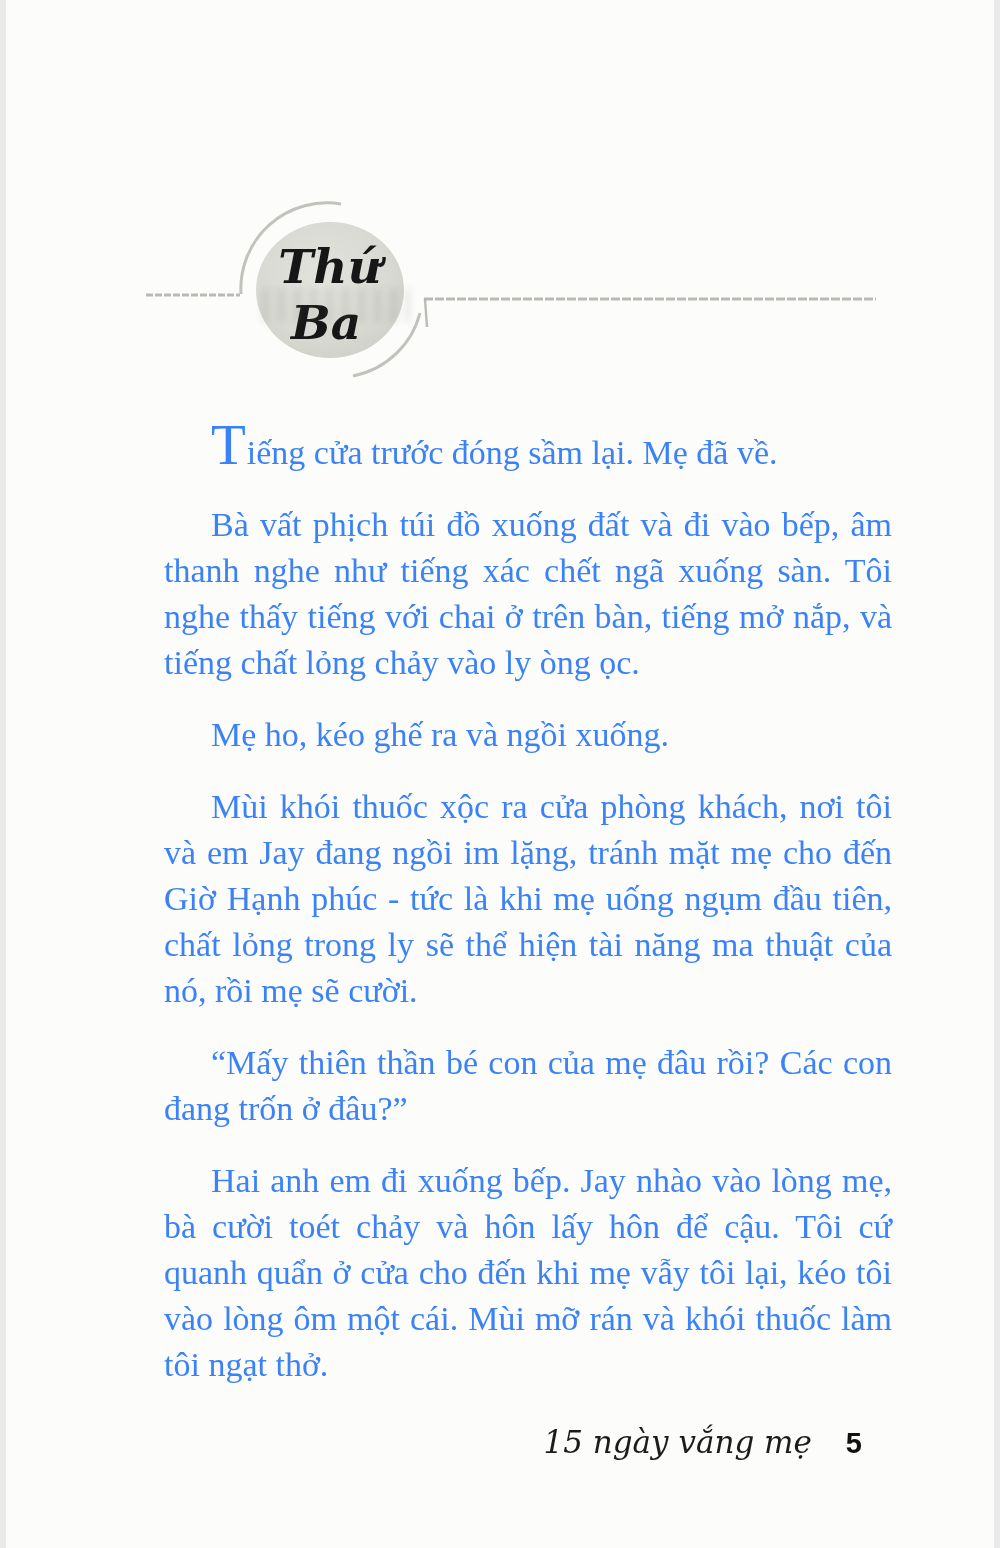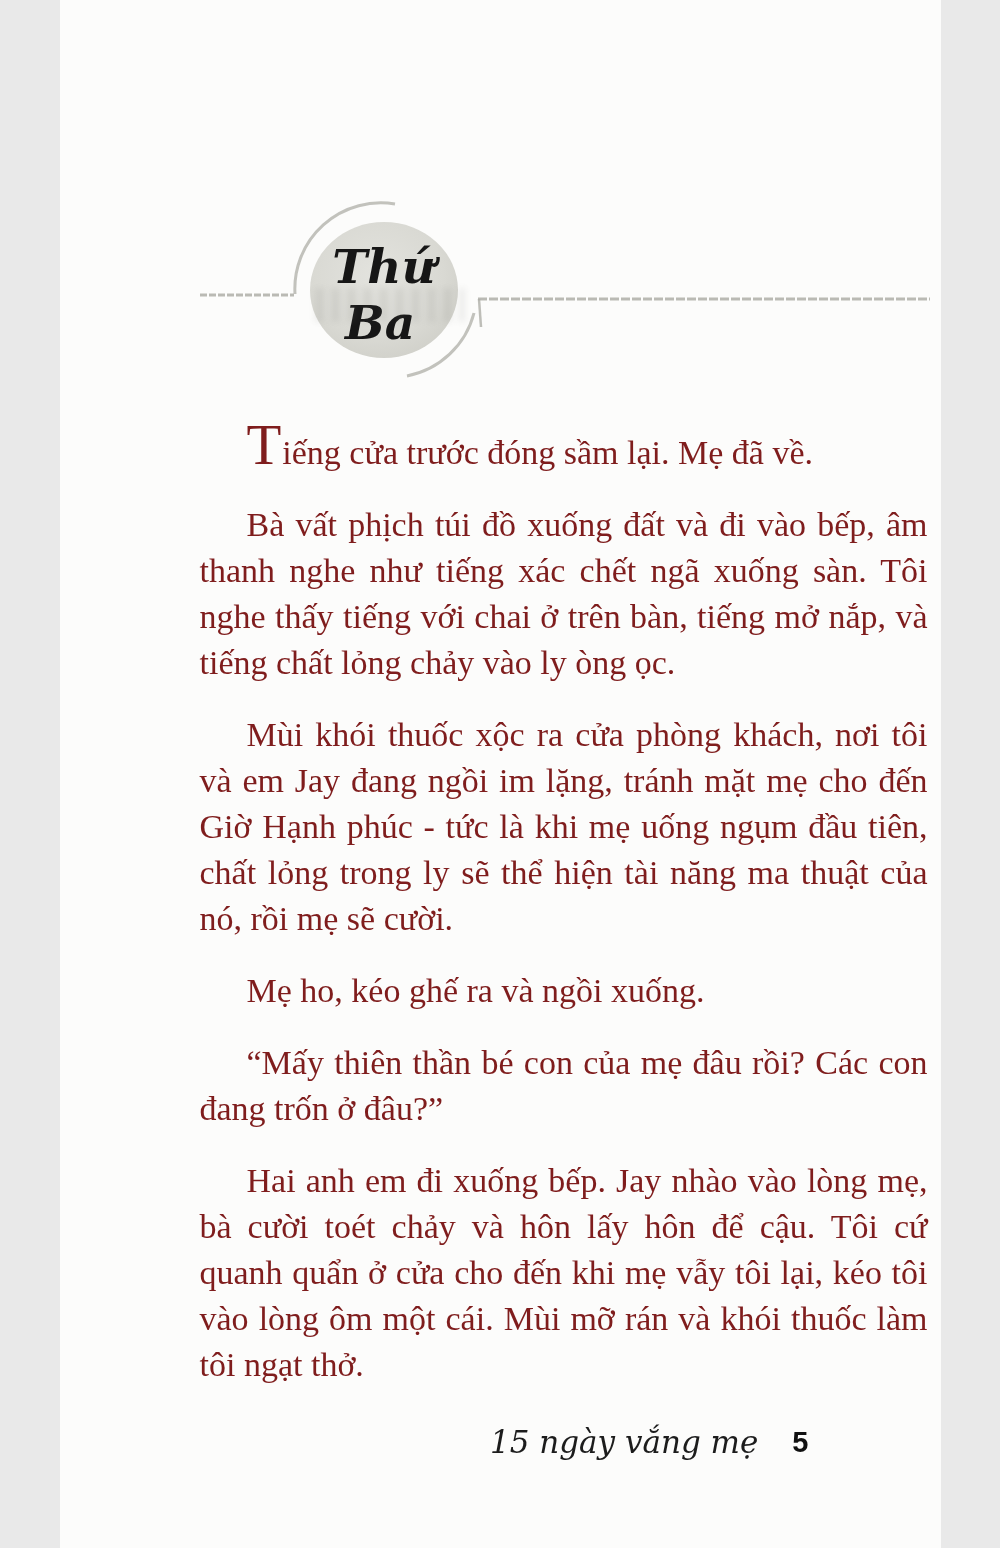--- a/index.html
+++ b/index.html
@@ -1,53 +1,52 @@
 <!DOCTYPE html>
 <html lang="vi"><head>
 <meta charset="utf-8">
 <style>
   html,body{margin:0;padding:0;}
   body{background:#e9e9e9;}
   .page{
     position:relative;
-    width:865px;height:1548px;
+    width:988px;height:1548px;
     margin:0 auto;
     background:#fcfcfb;
     overflow:hidden;
     font-family:"Liberation Serif","DejaVu Serif",serif;
     color:#141414;
-    padding-left:16px;
   }
   
   .ornament{position:absolute;left:130px;top:180px;width:750px;height:240px;}
   .ornament svg{display:block;width:100%;height:100%;}
   .orn-text{
     font-family:"DejaVu Serif","Liberation Serif",serif;
     font-style:italic;font-weight:600;
     fill:#161616;
   }
   
   .body-text{
-    position:absolute;left:140px;top:430px;width:728px;
+    position:absolute;left:158px;top:430px;width:728px;
     font-size:34px;line-height:46px;
     text-align:justify;
-    color:#7f1d1d;
+    color:#3b82f6;
   }
   .body-text p{margin:0 0 0 0;padding:0;text-indent:47px;}
   .body-text p + p{margin-top:26px;}
   .lead{text-indent:38px;}
   .lead .initial-cap{
     font-size:57px;
     line-height:0;
     letter-spacing:1px;
   }
   
   .footer{
     position:absolute;top:1424px;right:132px;
-    display:flex;align-items:center;gap:34px;
+    display:flex;align-items:flex-end;gap:34px;
   }
   .footer .book-title{
     font-family:"DejaVu Serif","Liberation Serif",serif;
     font-style:italic;font-size:31px;color:#1c1c1c;
   }
   .footer .page-num{
     font-family:"Liberation Sans","DejaVu Sans",sans-serif;
     font-weight:bold;font-size:29px;color:#111;
   }
   
@@ -89,22 +88,22 @@
       <text class="orn-text" x="194" y="103" font-size="47" text-anchor="middle">Thứ</text>
       <text class="orn-text" x="190" y="159" font-size="47" text-anchor="middle">Ba</text>
     </svg>
 
   </div>
   <div class="smudge"></div>
 
   <div class="body-text">
     <p class="lead"><span class="initial-cap">T</span><span>iếng cửa trước đóng sầm lại. Mẹ đã về.</span></p>
     <p>Bà vất phịch túi đồ xuống đất và đi vào bếp, âm thanh nghe như tiếng xác chết ngã xuống sàn. Tôi nghe thấy tiếng với chai ở trên bàn, tiếng mở nắp, và tiếng chất lỏng chảy vào ly òng ọc.</p>
+    <p>Mẹ ho, kéo ghế ra và ngồi xuống.</p>
     <p>Mùi khói thuốc xộc ra cửa phòng khách, nơi tôi và em Jay đang ngồi im lặng, tránh mặt mẹ cho đến Giờ Hạnh phúc - tức là khi mẹ uống ngụm đầu tiên, chất lỏng trong ly sẽ thể hiện tài năng ma thuật của nó, rồi mẹ sẽ cười.</p>
-    <p>Mẹ ho, kéo ghế ra và ngồi xuống.</p>
     <p>“Mấy thiên thần bé con của mẹ đâu rồi? Các con đang trốn ở đâu?”</p>
     <p>Hai anh em đi xuống bếp. Jay nhào vào lòng mẹ, bà cười toét chảy và hôn lấy hôn để cậu. Tôi cứ quanh quẩn ở cửa cho đến khi mẹ vẫy tôi lại, kéo tôi vào lòng ôm một cái. Mùi mỡ rán và khói thuốc làm tôi ngạt thở.</p>
   </div>
 
   <div class="footer">
     <span class="book-title">15 ngày vắng mẹ</span>
     <span class="page-num">5</span>
   </div>
 
 </div>

